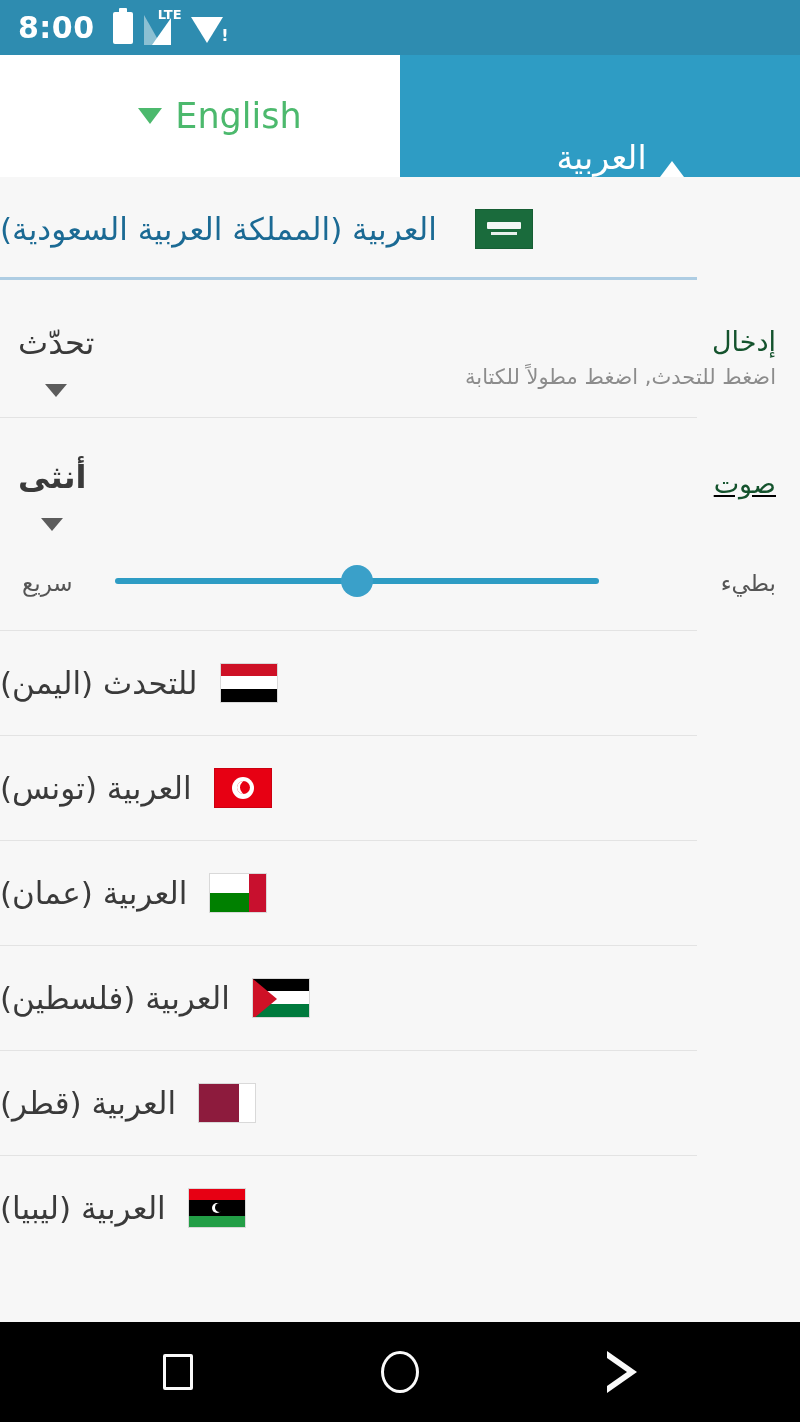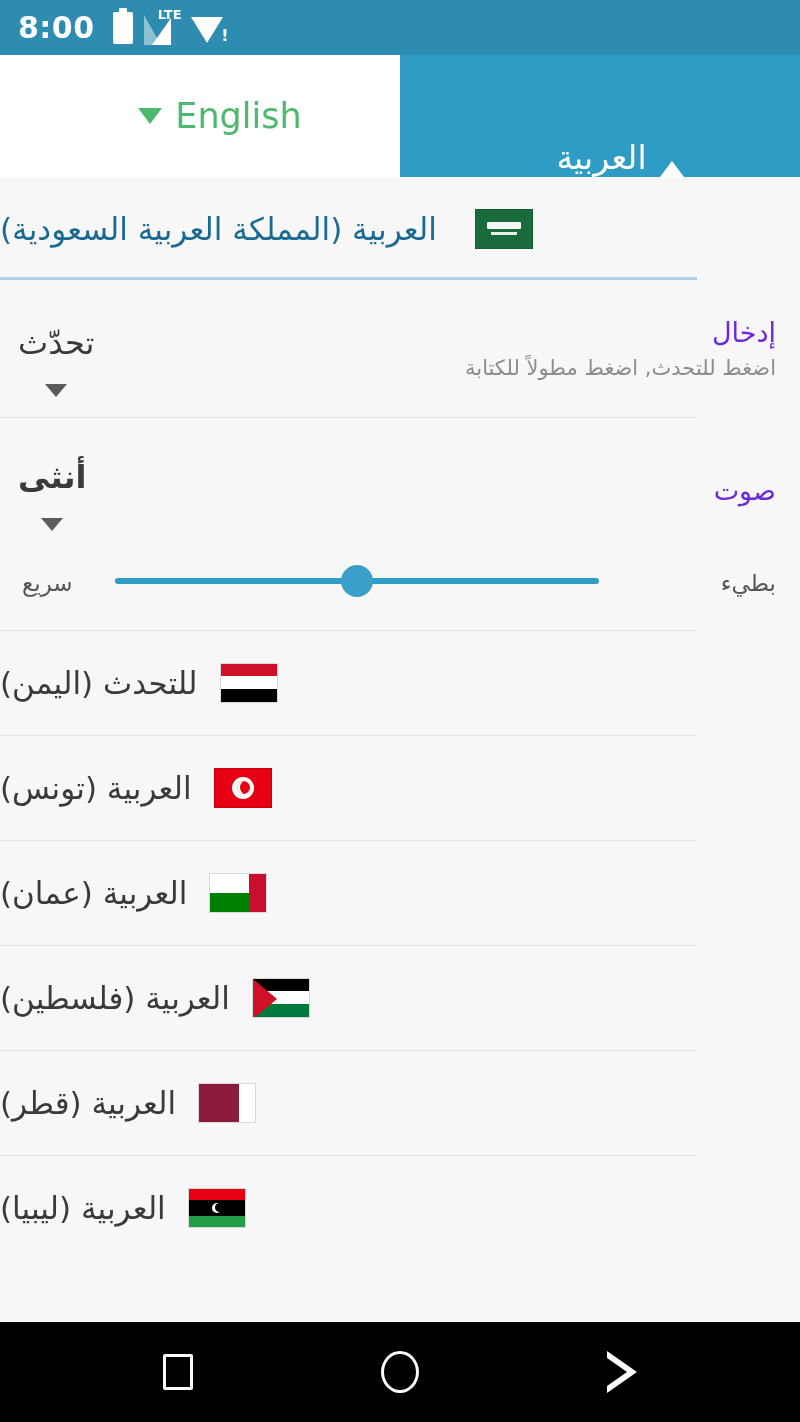--- a/index.html
+++ b/index.html
@@ -97,32 +97,32 @@
   .flag-ly .r { height:11px; background:#e70013; }
   .flag-ly .b { flex:1; background:#000000; display:flex; align-items:center; justify-content:center; }
   .flag-ly .g { height:11px; background:#239e46; }
   .flag-ly .cres { width:10px; height:10px; border-radius:50%; background:#ffffff; position:relative; }
   .flag-ly .cres:after { content:""; position:absolute; left:3px; top:0; width:9px; height:9px;
       border-radius:50%; background:#000000; }
 
   
   .setting-row { position:relative; width:800px; height:138px; }
   .setting-label { position:absolute; right:24px; top:36px; text-align:right; direction:rtl; }
-  .setting-title { font-size:27px; color:#6d28d9; display:block; line-height:1.25;
-      font-family:"DejaVu Sans","Liberation Sans",sans-serif; }
+  .setting-title { font-size:27px; color:#14532d; display:block; line-height:1.25;
+      font-family:"DejaVu Sans","Liberation Sans",sans-serif;margin-top:9px; }
   .setting-sub { font-size:21px; color:#8c8c8c; display:block; margin-top:6px; direction:rtl;
       font-family:"DejaVu Sans","Liberation Sans",sans-serif; }
   .spinner { position:absolute; left:18px; top:44px; display:flex; align-items:center; gap:22px; direction:rtl;flex-direction:column; }
   .spinner-value { font-size:32px; color:#3a3a3a; direction:rtl;
       font-family:"DejaVu Sans","Liberation Sans",sans-serif; }
   .caret-down-grey { width:0; height:0; border-left:11px solid transparent; border-right:11px solid transparent;
       border-top:13px solid #5c5c5c; }
 
   .voice-row { height:116px; }
-  .voice-row .setting-label { top:56px; }
+  .voice-row .setting-label { top:40px;text-decoration:underline; }
   .voice-row .spinner { top:40px;font-weight:bold; }
 
   
   .slider-row { position:relative; width:800px; height:96px; }
   .slider-label { position:absolute; top:36px; font-size:23px; color:#555555; direction:rtl;
       font-family:"DejaVu Sans","Liberation Sans",sans-serif; }
   .slider-label.right { right:24px; }
   .slider-label.left { left:22px; }
   .slider-track { position:absolute; left:115px; top:44px; width:484px; height:6px; background:#2e9cc4; border-radius:3px; }
   .slider-thumb { position:absolute; top:31px; width:32px; height:32px; border-radius:50%; background:#3aa0c9; }

